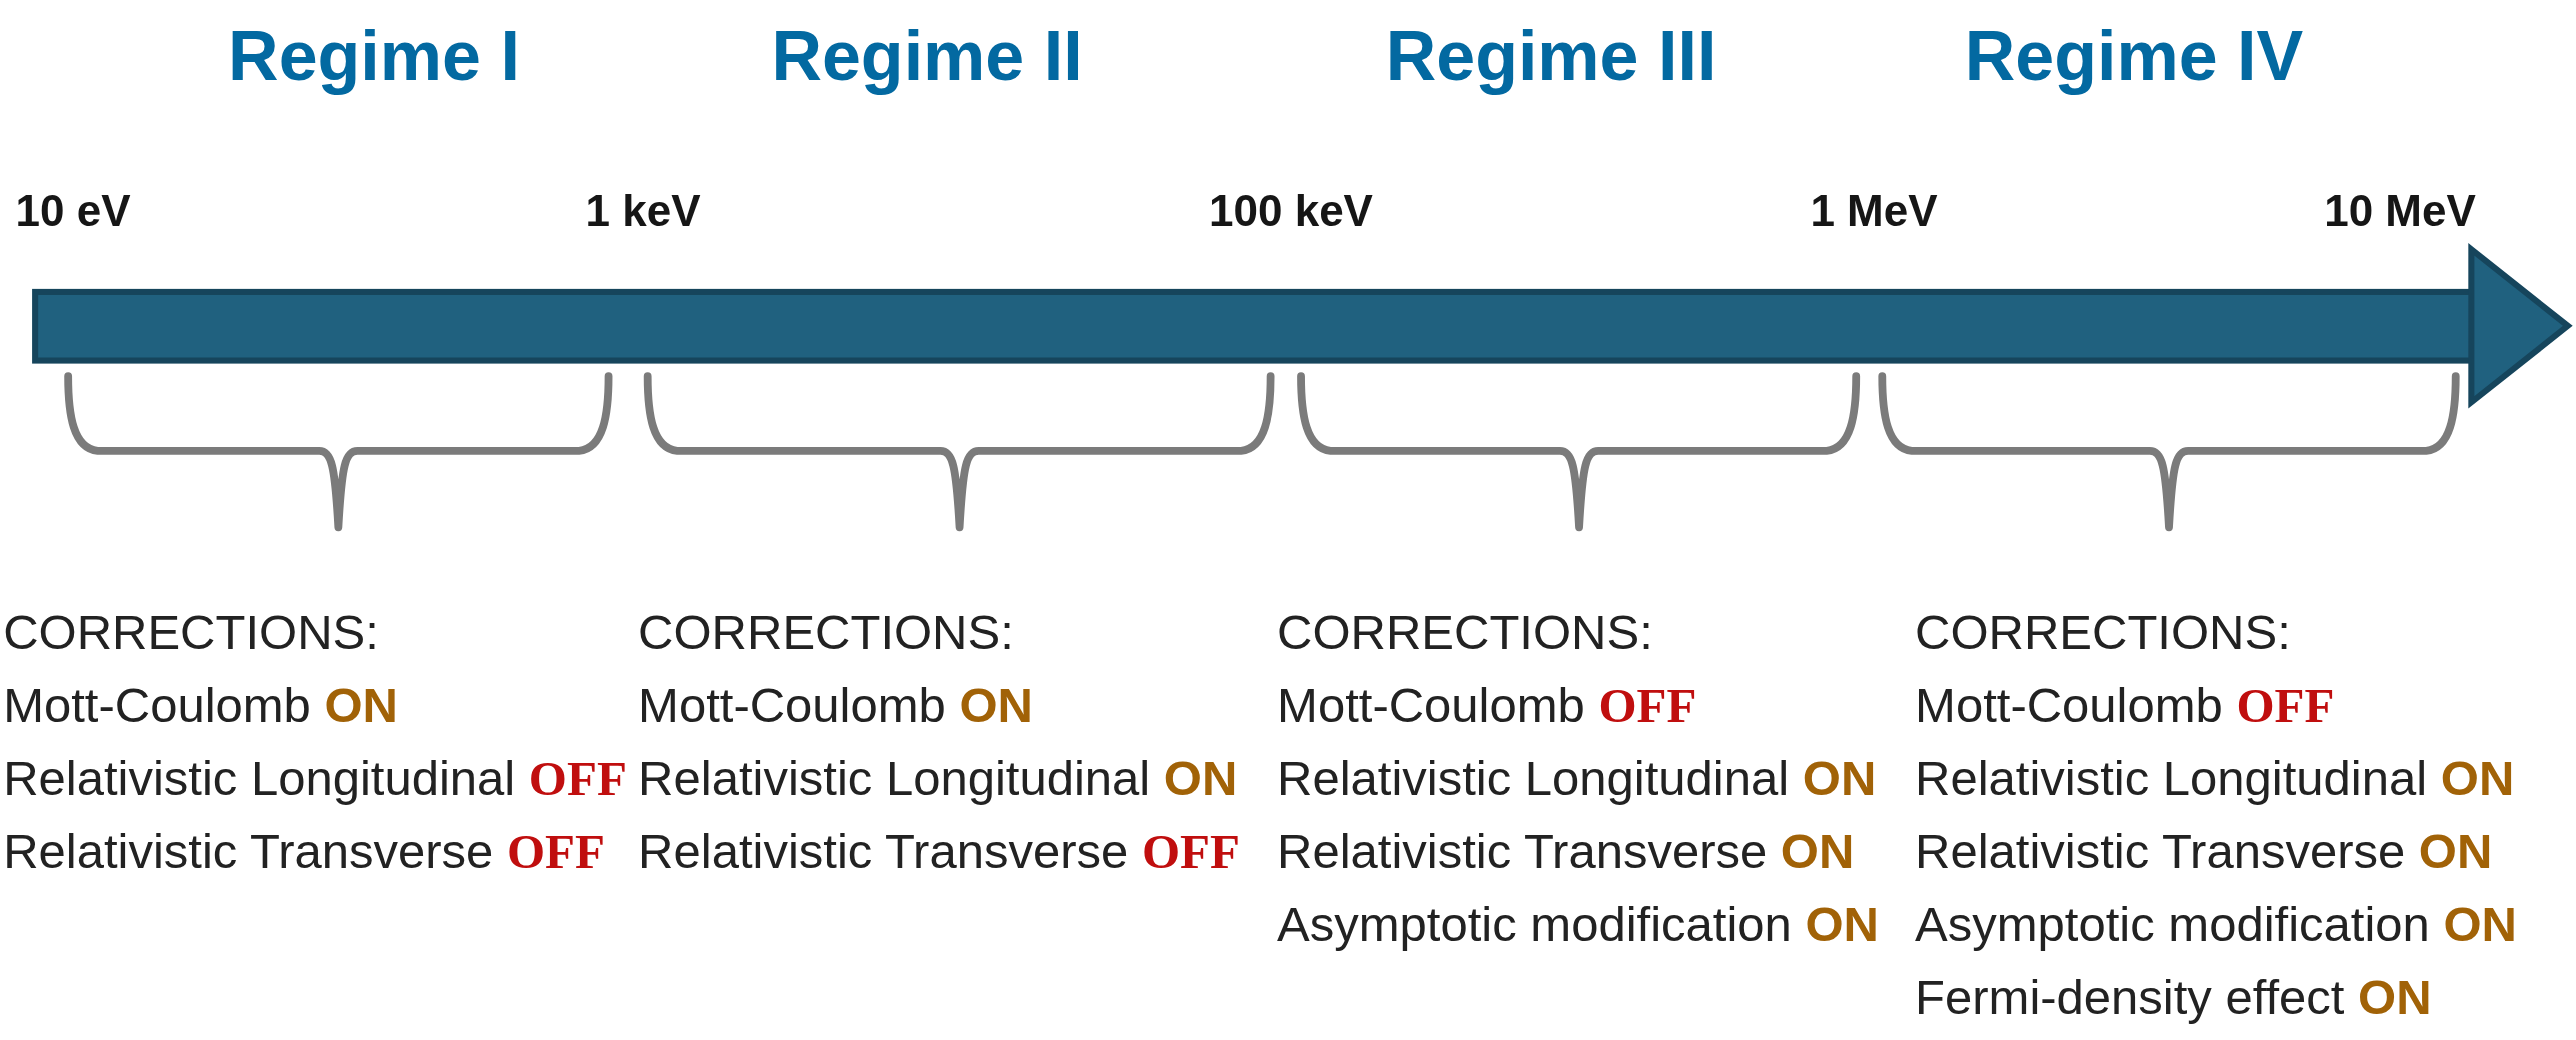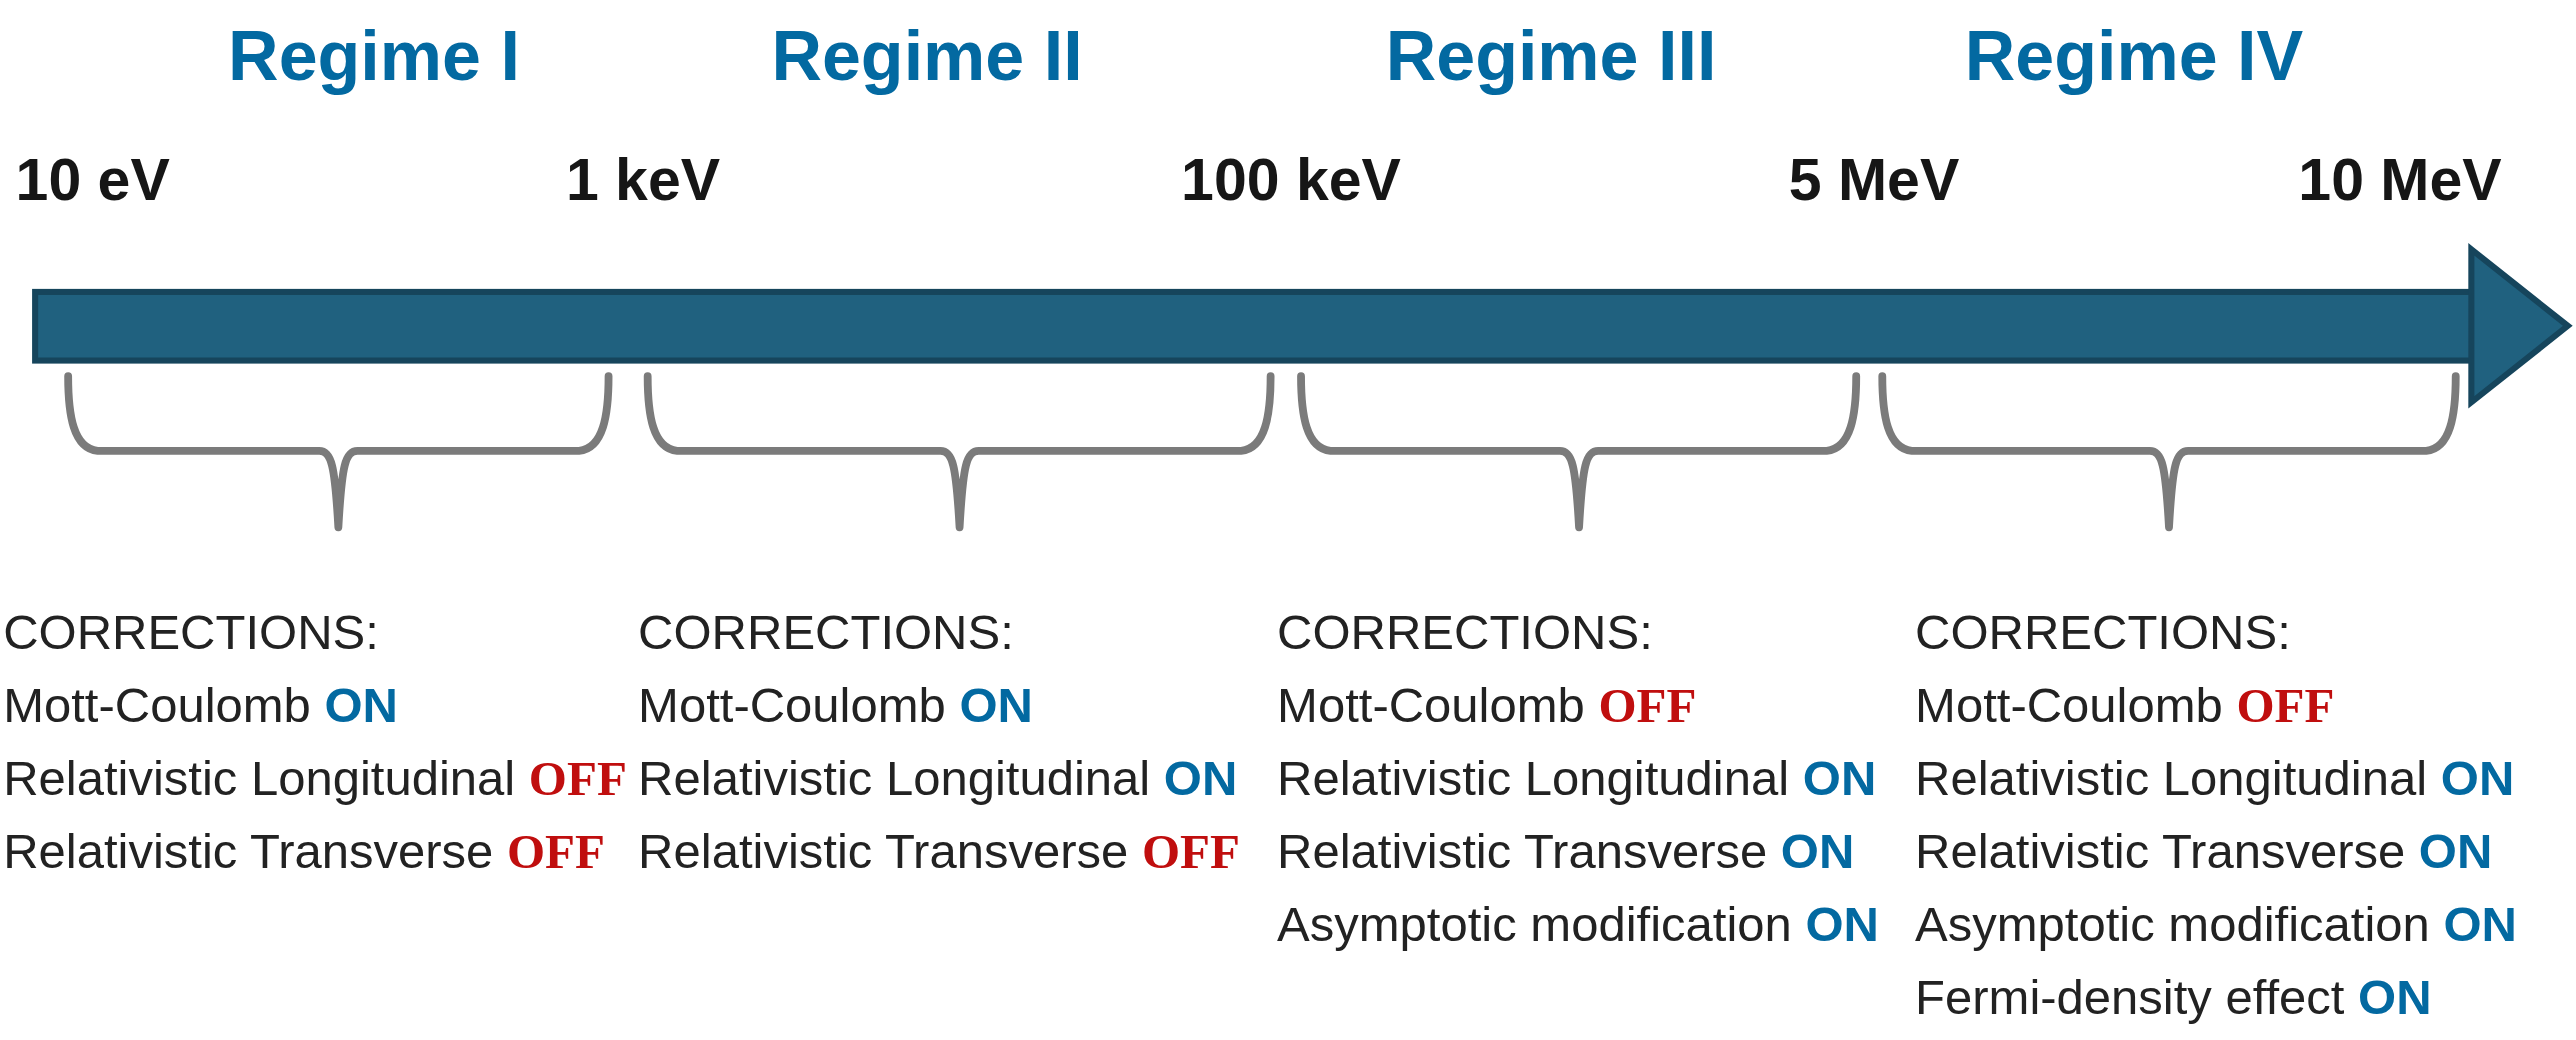--- a/index.html
+++ b/index.html
@@ -11,36 +11,36 @@
     overflow:hidden;
   }
   .overlay{position:absolute;left:0;top:0;width:2576px;height:1040px;}
   .regime-title{
     position:absolute;top:15.6px;
     transform:translateX(-50%);
     font-size:70px;font-weight:bold;line-height:80px;
     color:#0369a1;white-space:nowrap;
   }
   .energy-label{
-    position:absolute;top:144px;
+    position:absolute;top:174px;
     transform:translateX(-50%);
-    font-size:59px;font-weight:bold;line-height:73px;
+    font-size:44px;font-weight:bold;line-height:73px;
     color:#161616;white-space:nowrap;
   }
   .energy-label.anchor-left{transform:none;}
   .corr-col{
     position:absolute;top:596px;
     transform:translateX(-50%);
     white-space:nowrap;
   }
   .corr-heading,.corr-row{
     font-size:49px;line-height:73px;color:#222222;
   }
   .state{font-weight:bold;}
-  .state.on{color:#0369a1;}
+  .state.on{color:#a16207;}
   .state.off{color:#C00E0E;font-family:Liberation Serif, serif;}
 </style>
 </head>
 <body>
 
 <div class="canvas">
 
   <svg class="overlay" viewBox="0 0 2964 1197" aria-hidden="true">
     <g>
       <rect x="40" y="336" width="2810" height="79" fill="#20617F" stroke="#16455C" stroke-width="7"></rect>
@@ -55,21 +55,21 @@
   </svg>
 
   <div class="regime-title" style="left:374px">Regime I</div>
   <div class="regime-title" style="left:1551px">Regime III</div>
   <div class="regime-title" style="left:927px">Regime II</div>
   <div class="regime-title" style="left:2134px">Regime IV</div>
 
   <div class="energy-label anchor-left" style="left:15.6px">10 eV</div>
   <div class="energy-label" style="left:643px">1 keV</div>
   <div class="energy-label" style="left:1291px">100 keV</div>
-  <div class="energy-label" style="left:1874px">5 MeV</div>
+  <div class="energy-label" style="left:1874px">1 MeV</div>
   <div class="energy-label" style="left:2400px">10 MeV</div>
 
   <div class="corr-col" style="left:315px">
     <div class="corr-heading">CORRECTIONS:</div>
     <div class="corr-row">
       <span>Mott-Coulomb</span>
       <span class="state on">ON</span>
     </div>
     <div class="corr-row">
       <span>Relativistic Longitudinal</span>

